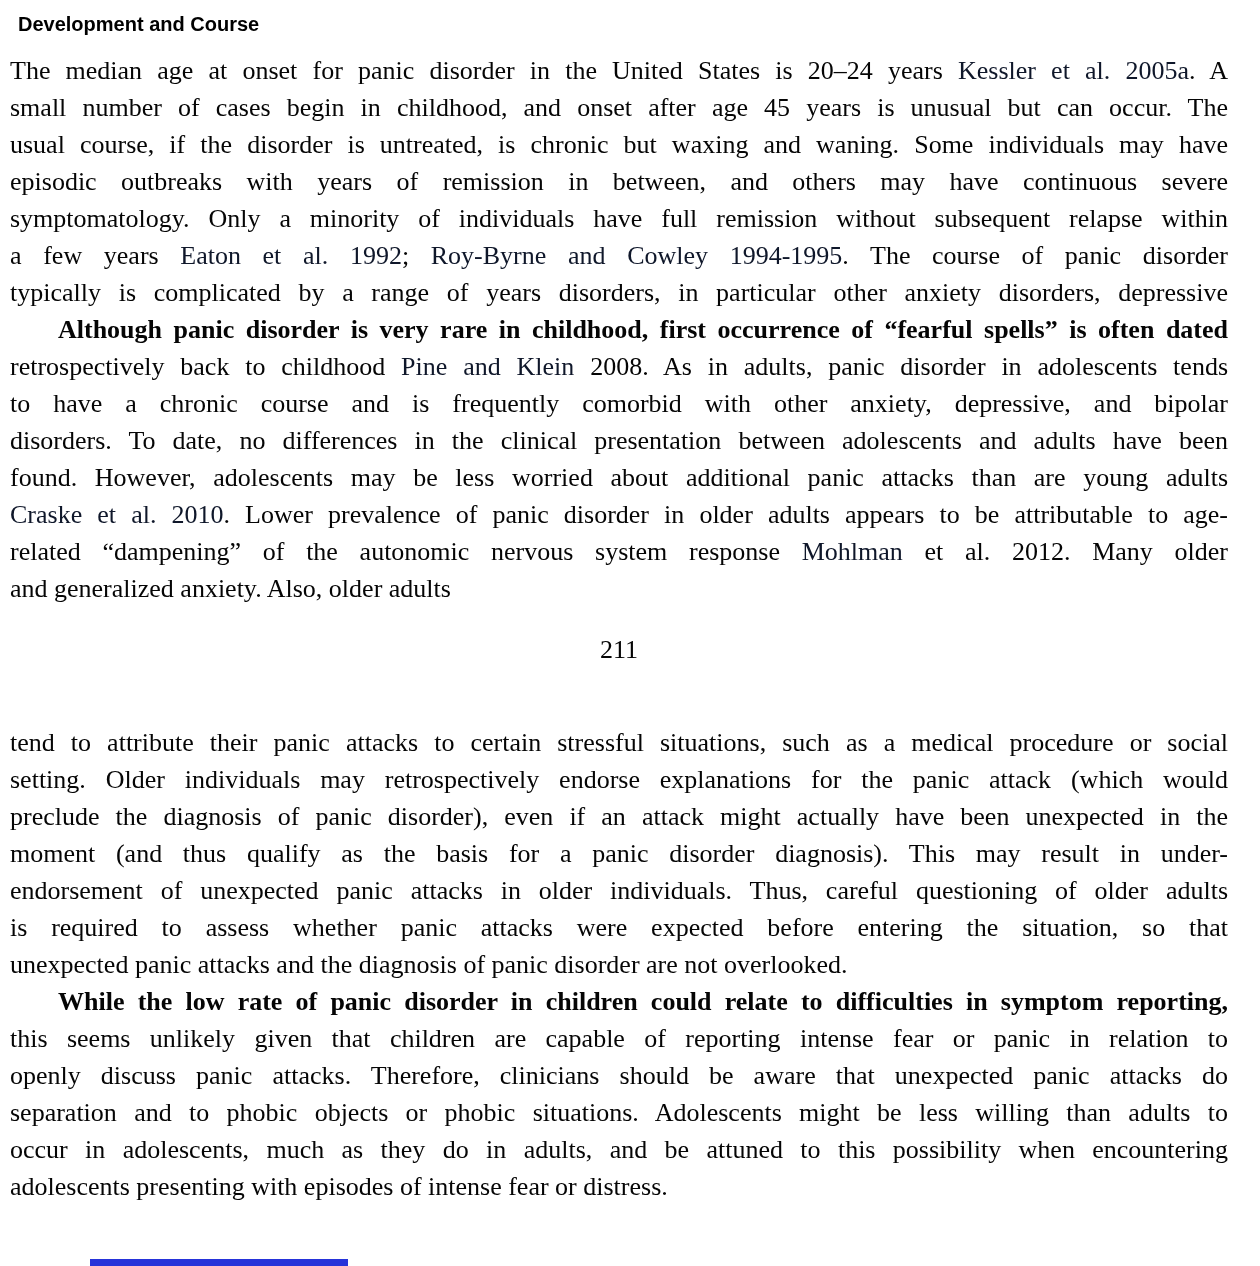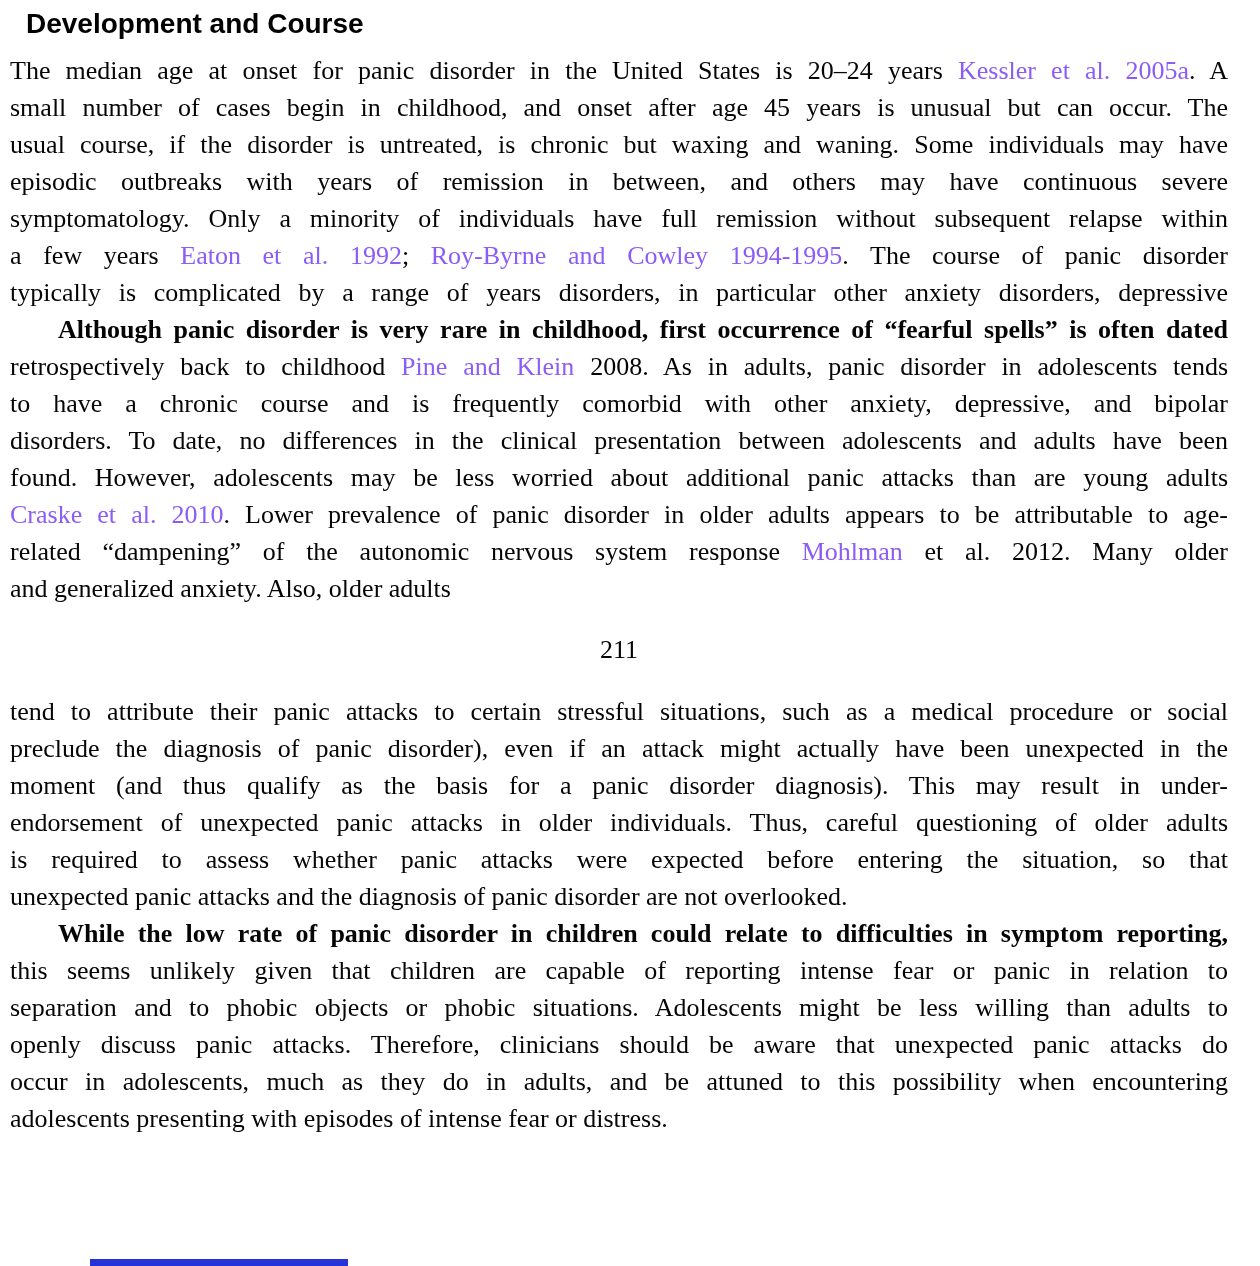--- a/index.html
+++ b/index.html
@@ -6,31 +6,31 @@
   body {
     width: 1260px; height: 1266px;
     background: #ffffff; overflow: hidden;
     font-family: "Liberation Serif", "DejaVu Serif", serif;
     color: #050505;
     position: relative;
   }
   .page { padding: 6px 32px 0 10px; }
   .heading {
     font-family: "Liberation Sans", "DejaVu Sans", sans-serif;
-    font-weight: 700; font-size: 28px; line-height: 32px;
-    margin: 2px 0 12px 16px; color: #000000;
+    font-weight: 700; font-size: 20px; line-height: 32px;
+    margin: 2px 0 12px 8px; color: #000000;
   }
   .para { font-size: 26px; line-height: 37px; }
   .line { text-align: justify; text-align-last: justify; }
   .line.last { text-align-last: left; }
   .line.indent { text-indent: 48px; font-weight: bold; }
-  .link { color: #8b5cf6; text-decoration: none; cursor: pointer; font-family: Liberation Serif, serif; }
+  .link { color: #0f172a; text-decoration: none; cursor: pointer; font-family: Liberation Serif, serif; }
   .page-number {
     font-size: 26px; line-height: 37px; text-align: center;
-    margin: 24px 0 25px 0;
+    margin: 24px 0 56px 0;
   }
   .bottom-bar {
     position: absolute; left: 90px; bottom: 0;
     width: 258px; height: 7px; background: #2633d9;
   }
 </style>
 </head>
 <body>
 
 <div class="page">
@@ -55,31 +55,32 @@
     <div class="line"><span>found. However, adolescents may be less worried about additional panic attacks than are young adults</span></div>
     <div class="line"><a class="link">Craske et al. 2010</a><span>. Lower prevalence of panic disorder in older adults appears to be attributable to age-</span></div>
     <div class="line"><span>related “dampening” of the autonomic nervous system response </span><a class="link">Mohlman</a><span> et al. 2012. Many older</span></div>
     <div class="line last"><span>and generalized anxiety. Also, older adults</span></div>
   </div>
 
   <div class="page-number">211</div>
 
   <div class="para">
     <div class="line"><span>tend to attribute their panic attacks to certain stressful situations, such as a medical procedure or social</span></div>
+    <div class="line"><span>setting. Older individuals may retrospectively endorse explanations for the panic attack (which would</span></div>
     <div class="line"><span>preclude the diagnosis of panic disorder), even if an attack might actually have been unexpected in the</span></div>
     <div class="line"><span>moment (and thus qualify as the basis for a panic disorder diagnosis). This may result in under-</span></div>
     <div class="line"><span>endorsement of unexpected panic attacks in older individuals. Thus, careful questioning of older adults</span></div>
     <div class="line"><span>is required to assess whether panic attacks were expected before entering the situation, so that</span></div>
     <div class="line last"><span>unexpected panic attacks and the diagnosis of panic disorder are not overlooked.</span></div>
   </div>
 
   <div class="para">
     <div class="line indent"><span>While the low rate of panic disorder in children could relate to difficulties in symptom reporting,</span></div>
     <div class="line"><span>this seems unlikely given that children are capable of reporting intense fear or panic in relation to</span></div>
+    <div class="line"><span>openly discuss panic attacks. Therefore, clinicians should be aware that unexpected panic attacks do</span></div>
     <div class="line"><span>separation and to phobic objects or phobic situations. Adolescents might be less willing than adults to</span></div>
-    <div class="line"><span>openly discuss panic attacks. Therefore, clinicians should be aware that unexpected panic attacks do</span></div>
     <div class="line"><span>occur in adolescents, much as they do in adults, and be attuned to this possibility when encountering</span></div>
     <div class="line last"><span>adolescents presenting with episodes of intense fear or distress.</span></div>
   </div>
 
 </div>
 
 <div class="bottom-bar"></div>
 
 </body></html>

